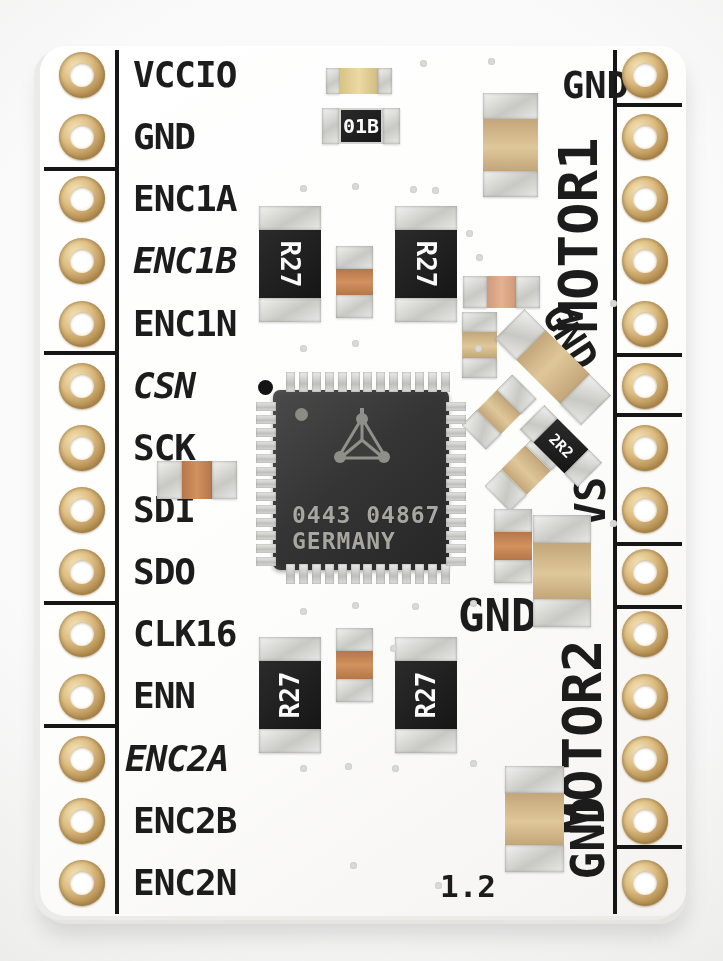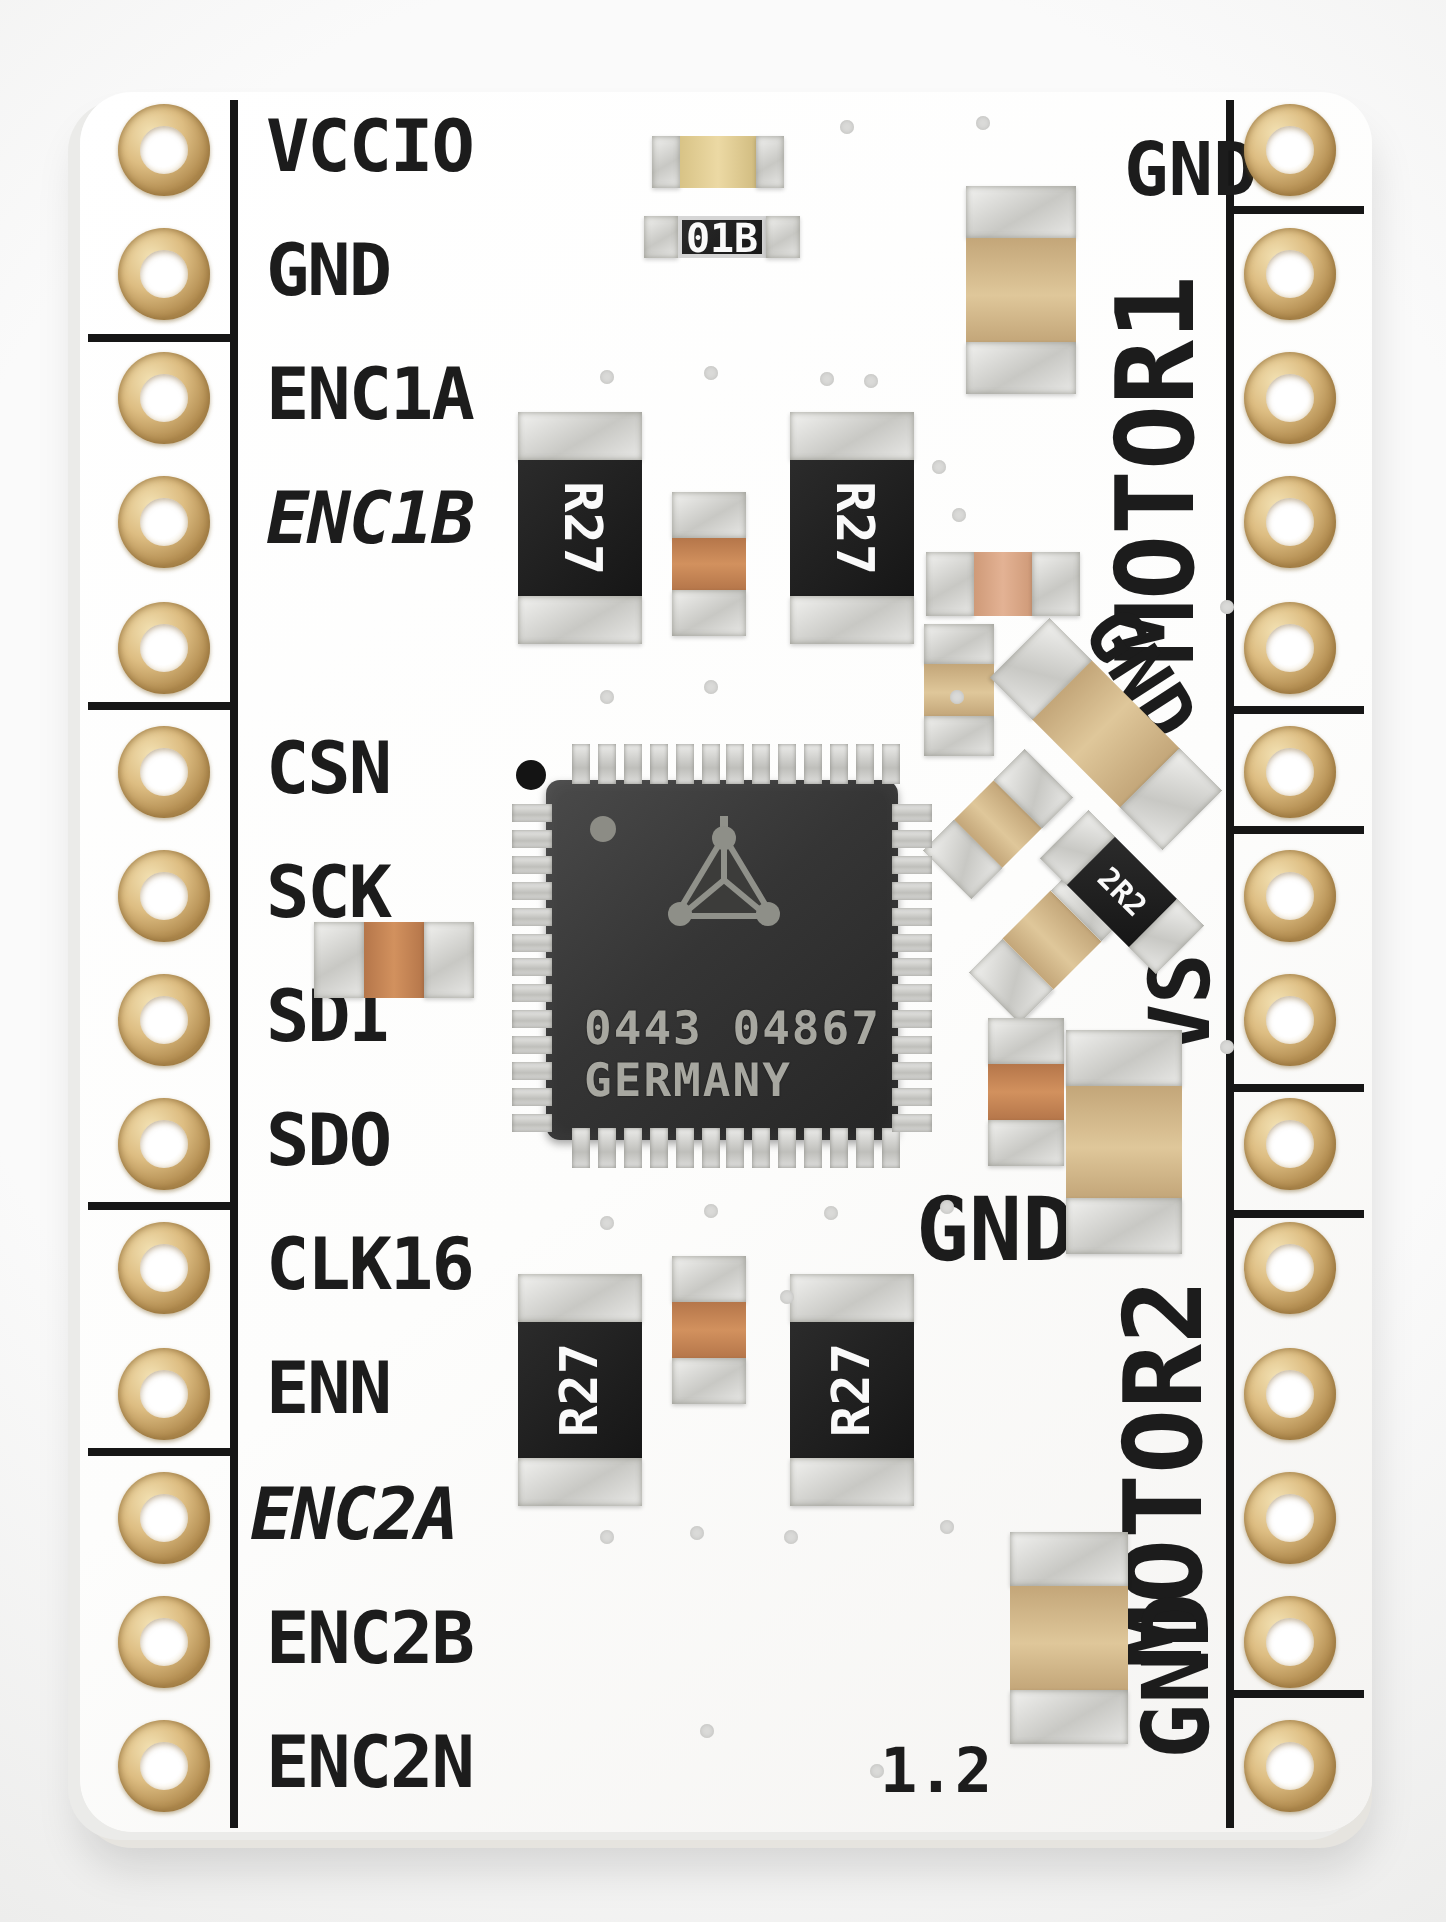--- a/index.html
+++ b/index.html
@@ -49,21 +49,22 @@
 <div class="stage">
   <div class="board">
 
     <div class="vline" style="left:75px;top:4px;height:864px;"></div>
     <div class="vline" style="left:573px;top:4px;height:864px;"></div>
 
     <div class="silk pin-label" style="left:93px;top:29px;">VCCIO</div>
     <div class="silk pin-label" style="left:93px;top:91px;">GND</div>
     <div class="silk pin-label" style="left:93px;top:153px;">ENC1A</div>
     <div class="silk pin-label" style="left:93px;top:215px;font-style:italic;">ENC1B</div>
-    <div class="silk pin-label" style="left:93px;top:340px;">CSN</div>
+    <div class="silk pin-label" style="left:93px;top:278px;">ENC1N</div>
+    <div class="silk pin-label" style="left:93px;top:340px;font-style:italic;">CSN</div>
     <div class="silk pin-label" style="left:93px;top:402px;text-align:center;">SCK</div>
     <div class="silk pin-label" style="left:93px;top:464px;">SDI</div>
     <div class="silk pin-label" style="left:93px;top:526px;">SDO</div>
     <div class="silk pin-label" style="left:93px;top:588px;">CLK16</div>
     <div class="silk pin-label" style="left:93px;top:650px;">ENN</div>
     <div class="silk pin-label" style="left:85px;top:713px;font-style:italic;">ENC2A</div>
     <div class="silk pin-label" style="left:93px;top:775px;">ENC2B</div>
     <div class="silk pin-label" style="left:93px;top:837px;">ENC2N</div>
 
     <div class="silk" style="font-size:37px;left:522px;top:26px;transform:translate(0,-50%) translateY(13px);">GND</div>
@@ -74,21 +75,21 @@
     <div class="silk" style="font-size:54px;left:542px;top:691px;transform:translate(-50%,-50%) rotate(-90deg);">MOTOR2</div>
     <div class="silk" style="font-size:46px;left:548px;top:792px;transform:translate(-50%,-50%) rotate(-90deg);">GND</div>
 
     <div class="silk" style="font-size:31px;left:400px;top:822px;">1.2</div>
 
     <div class="smd h" style="left:286px;top:22px;width:66px;height:26px;">
       <div class="end" style="width:14px;"></div>
       <div style="flex:1;background:linear-gradient(90deg,#d8c386,#ecd9a4 50%,#d1bc80);"></div>
       <div class="end" style="width:14px;"></div>
     </div>
-    <div class="smd h" style="left:282px;top:62px;width:78px;height:21px;">
+    <div class="smd h" style="left:282px;top:62px;width:78px;height:36px;">
       <div class="end" style="width:17px;"></div>
       <div class="blackbody" style="font-size:20px;box-shadow:inset 0 0 0 2px rgba(245,245,245,0.85);">
         <span>01B</span>
       </div>
       <div class="end" style="width:17px;"></div>
     </div>
 
     <div class="smd v r27" style="left:219px;top:160px;width:62px;height:116px;">
       <div class="end" style="height:24px;"></div>
       <div class="blackbody">

